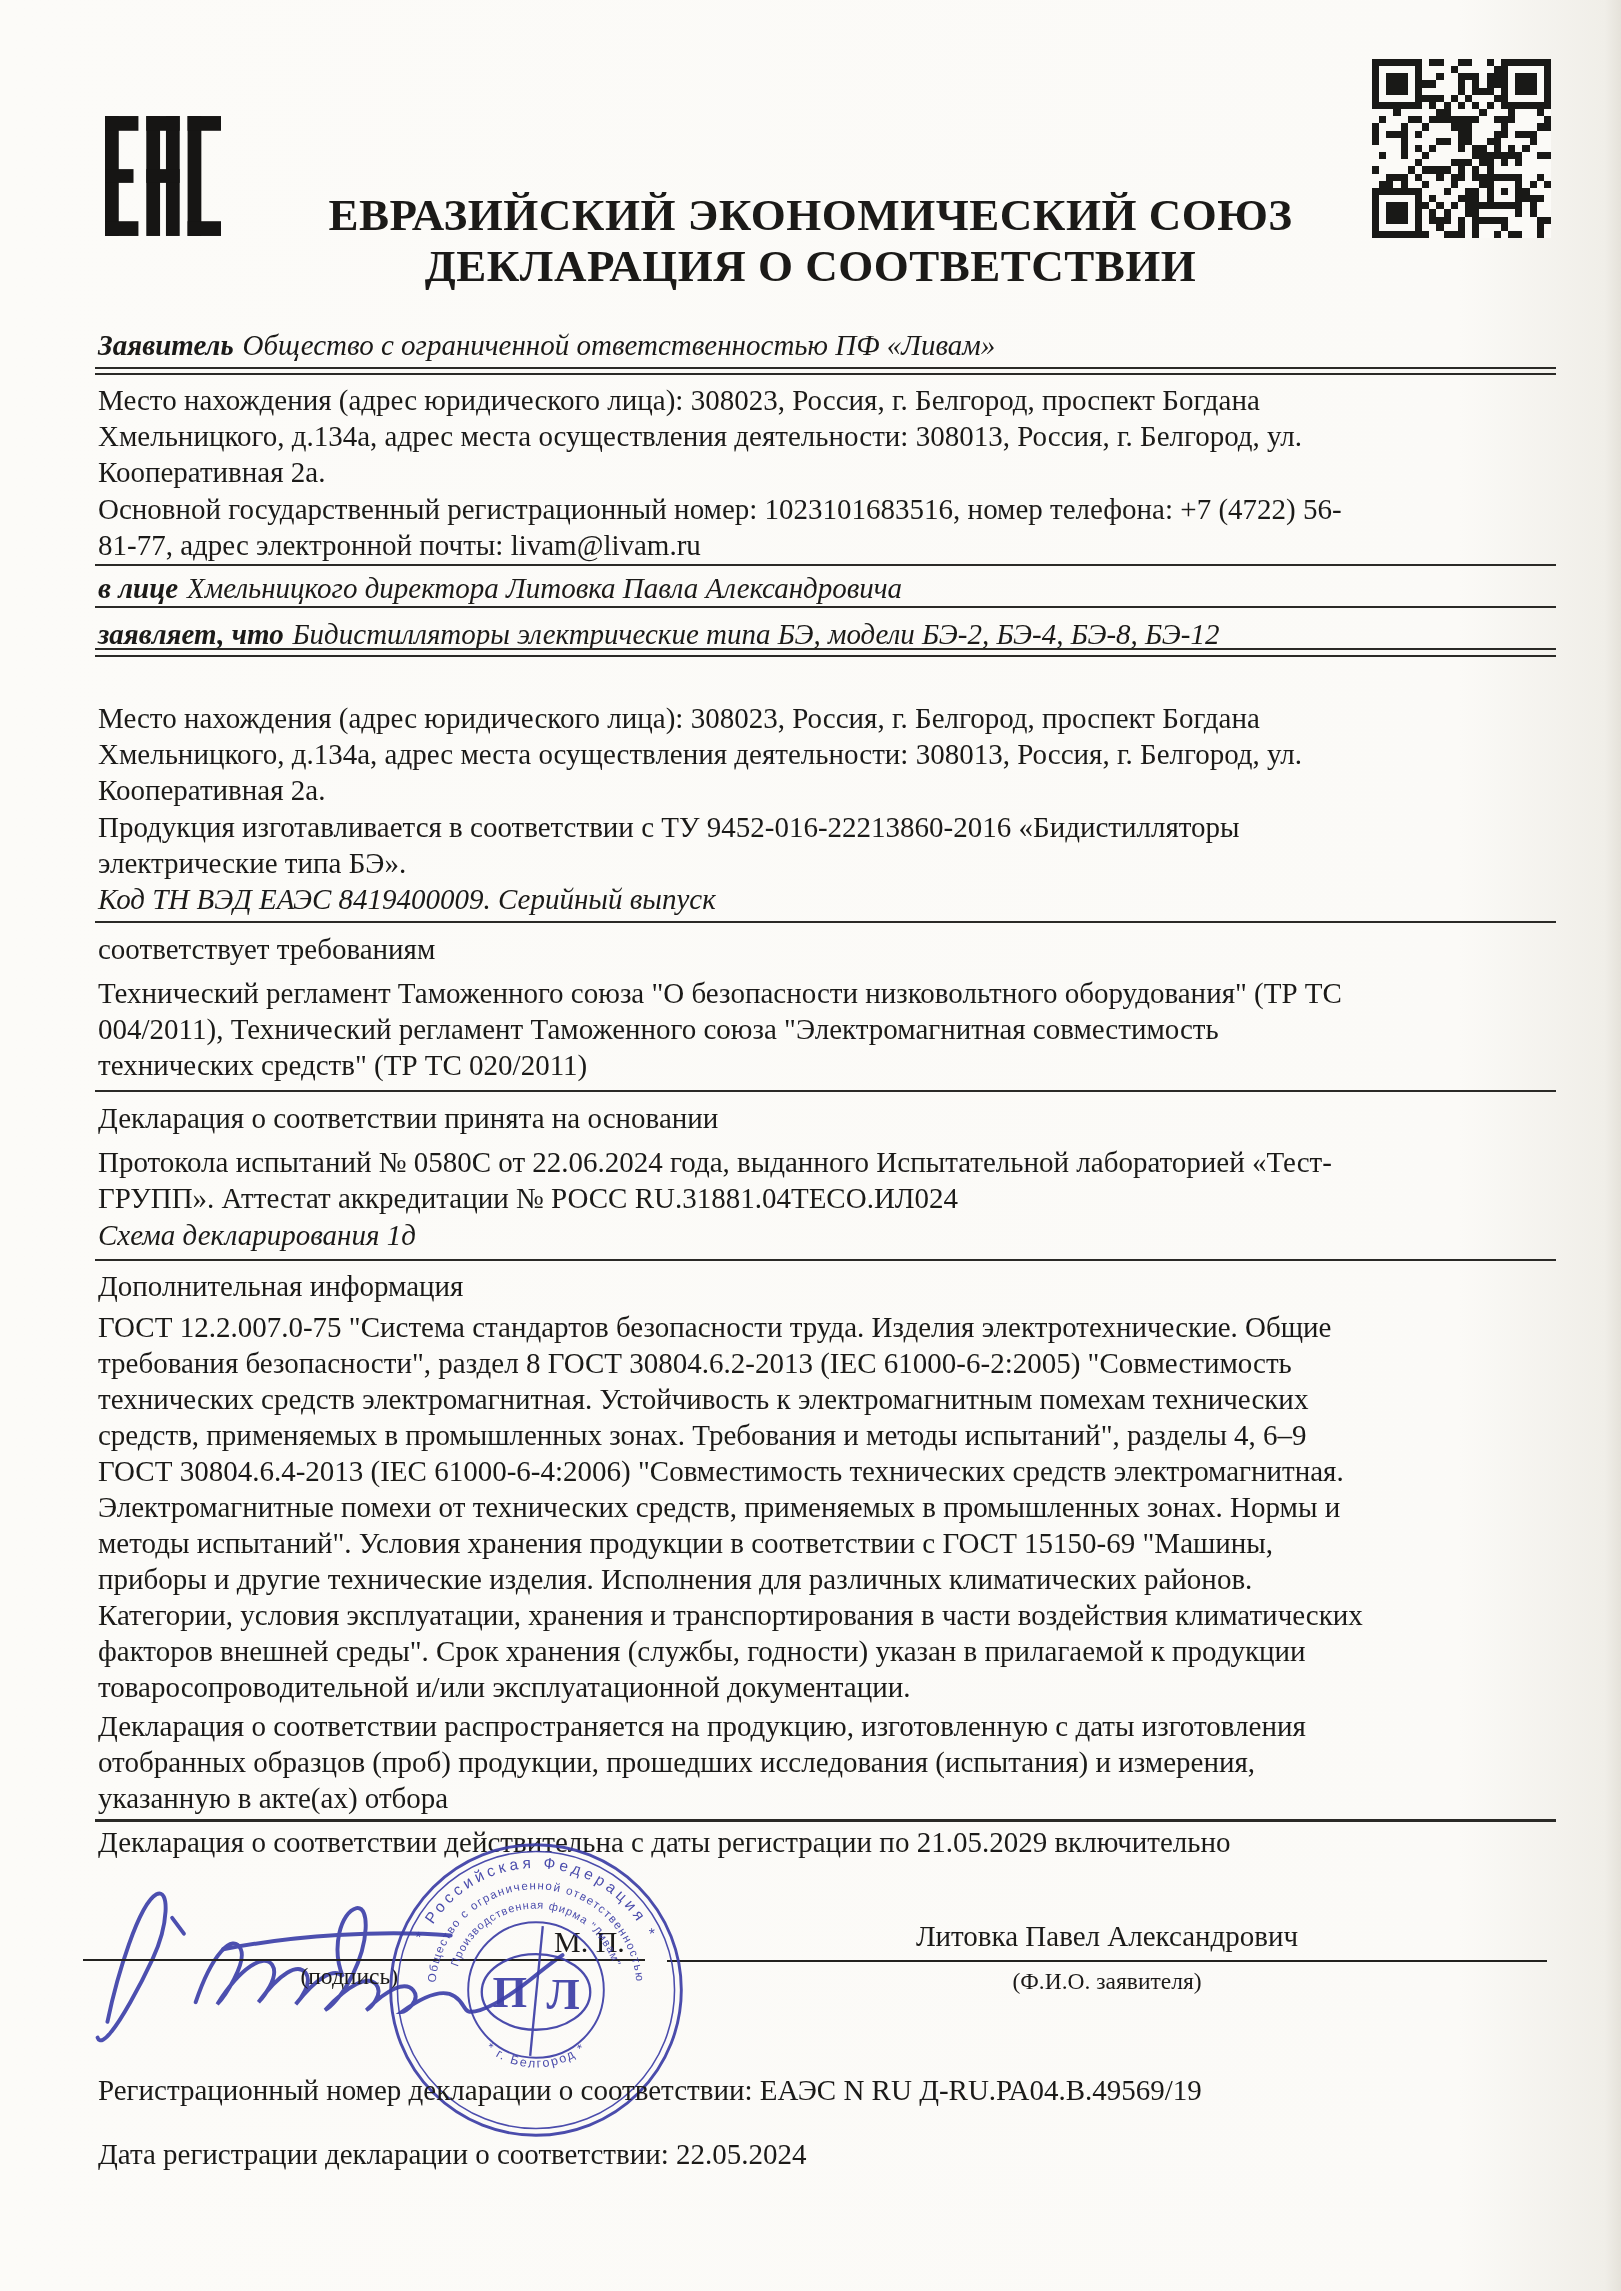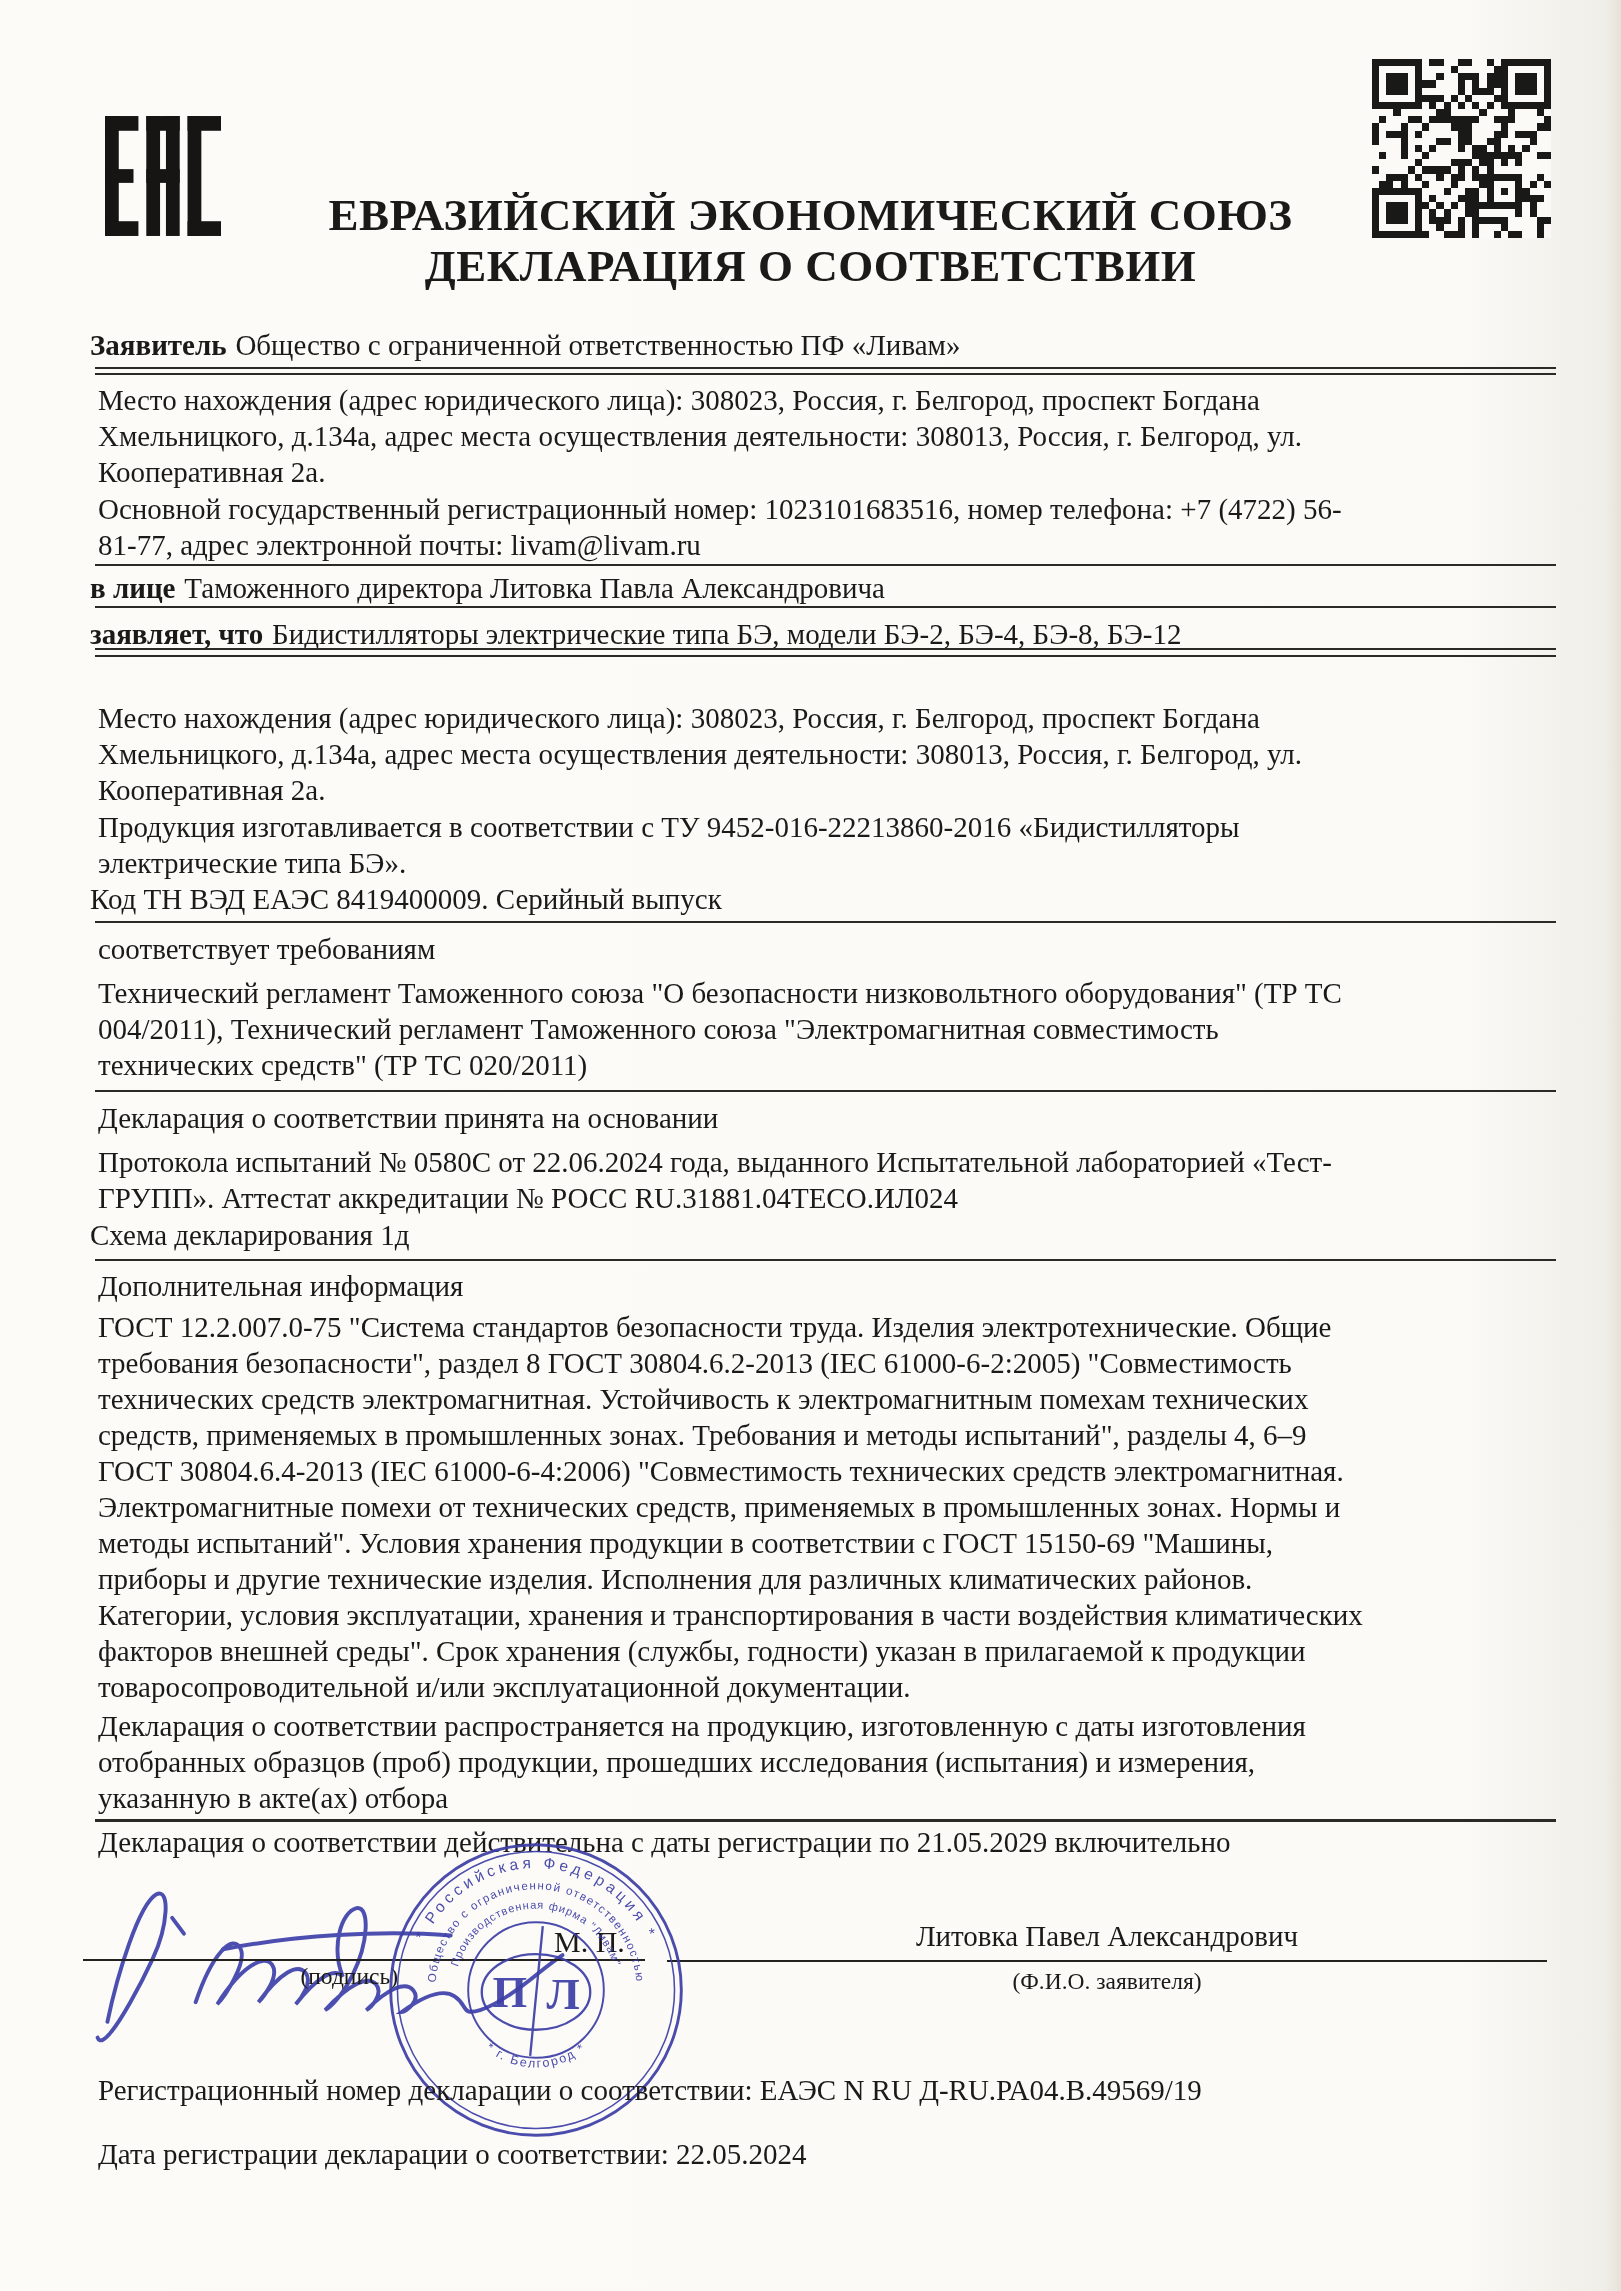--- a/index.html
+++ b/index.html
@@ -3,21 +3,21 @@
 <meta charset="utf-8">
 <style>
   html,body{margin:0;padding:0;background:#e9e8e4;}
   .page{
     position:relative;width:1621px;height:2292px;overflow:hidden;
     background:linear-gradient(90deg,#fcfbf8 0%,#fbfaf7 90%,#f0eee8 99%,#e5e2da 100%);
     font-family:"Liberation Serif","DejaVu Serif",serif;color:#1b1a18;
   }
   .abs{position:absolute;}
   .title{left:0;width:1621px;text-align:center;font-weight:bold;font-size:45px;line-height:51px;letter-spacing:0.5px;}
-  .row{left:90px;width:1462px;font-size:29px;line-height:37px;white-space:nowrap;}
+  .row{left:98px;width:1462px;font-size:29px;line-height:37px;white-space:nowrap;font-style:italic;}
   .row .b{font-weight:bold;margin-right:8.8px;}
   .ml{left:98px;width:1462px;font-size:29px;line-height:36px;white-space:pre-line;}
   .boldrow{left:98px;width:1509px;font-size:29px;line-height:37px;font-weight:normal;white-space:nowrap;}
   .rule{left:95px;width:1461px;height:2px;background:#2b2a27;}
   .rule.thick{height:2.9px;}
   .caption{font-size:23.5px;line-height:27.4px;text-align:right;}
   .sigline{height:2px;background:#23221f;}
   .namebox{left:667px;width:880px;text-align:center;}
   .name{font-size:29px;line-height:35px;}
   .mp{font-size:30px;font-weight:normal;}
@@ -368,21 +368,21 @@
   <div class="abs rule" style="top:373px"></div>
 
   <div class="abs ml" style="top:382px">Место нахождения (адрес юридического лица): 308023, Россия, г. Белгород, проспект Богдана
 Хмельницкого, д.134а, адрес места осуществления деятельности: 308013, Россия, г. Белгород, ул.
 Кооперативная 2а.</div>
   <div class="abs ml" style="top:491px">Основной государственный регистрационный номер: 1023101683516, номер телефона: +7 (4722) 56-
 81-77, адрес электронной почты: livam@livam.ru</div>
   <div class="abs rule" style="top:564px"></div>
 
   <div class="abs row" style="top:570px">
-    <span class="b">в лице</span><span>Таможенного директора Литовка Павла Александровича</span>
+    <span class="b">в лице</span><span>Хмельницкого директора Литовка Павла Александровича</span>
   </div>
   <div class="abs rule" style="top:606px"></div>
 
   <div class="abs row" style="top:616px">
     <span class="b">заявляет, что</span><span>Бидистилляторы электрические типа БЭ, модели БЭ-2, БЭ-4, БЭ-8, БЭ-12</span>
   </div>
   <div class="abs rule" style="top:648px"></div>
   <div class="abs rule" style="top:655px"></div>
 
   <div class="abs ml" style="top:700px">Место нахождения (адрес юридического лица): 308023, Россия, г. Белгород, проспект Богдана

